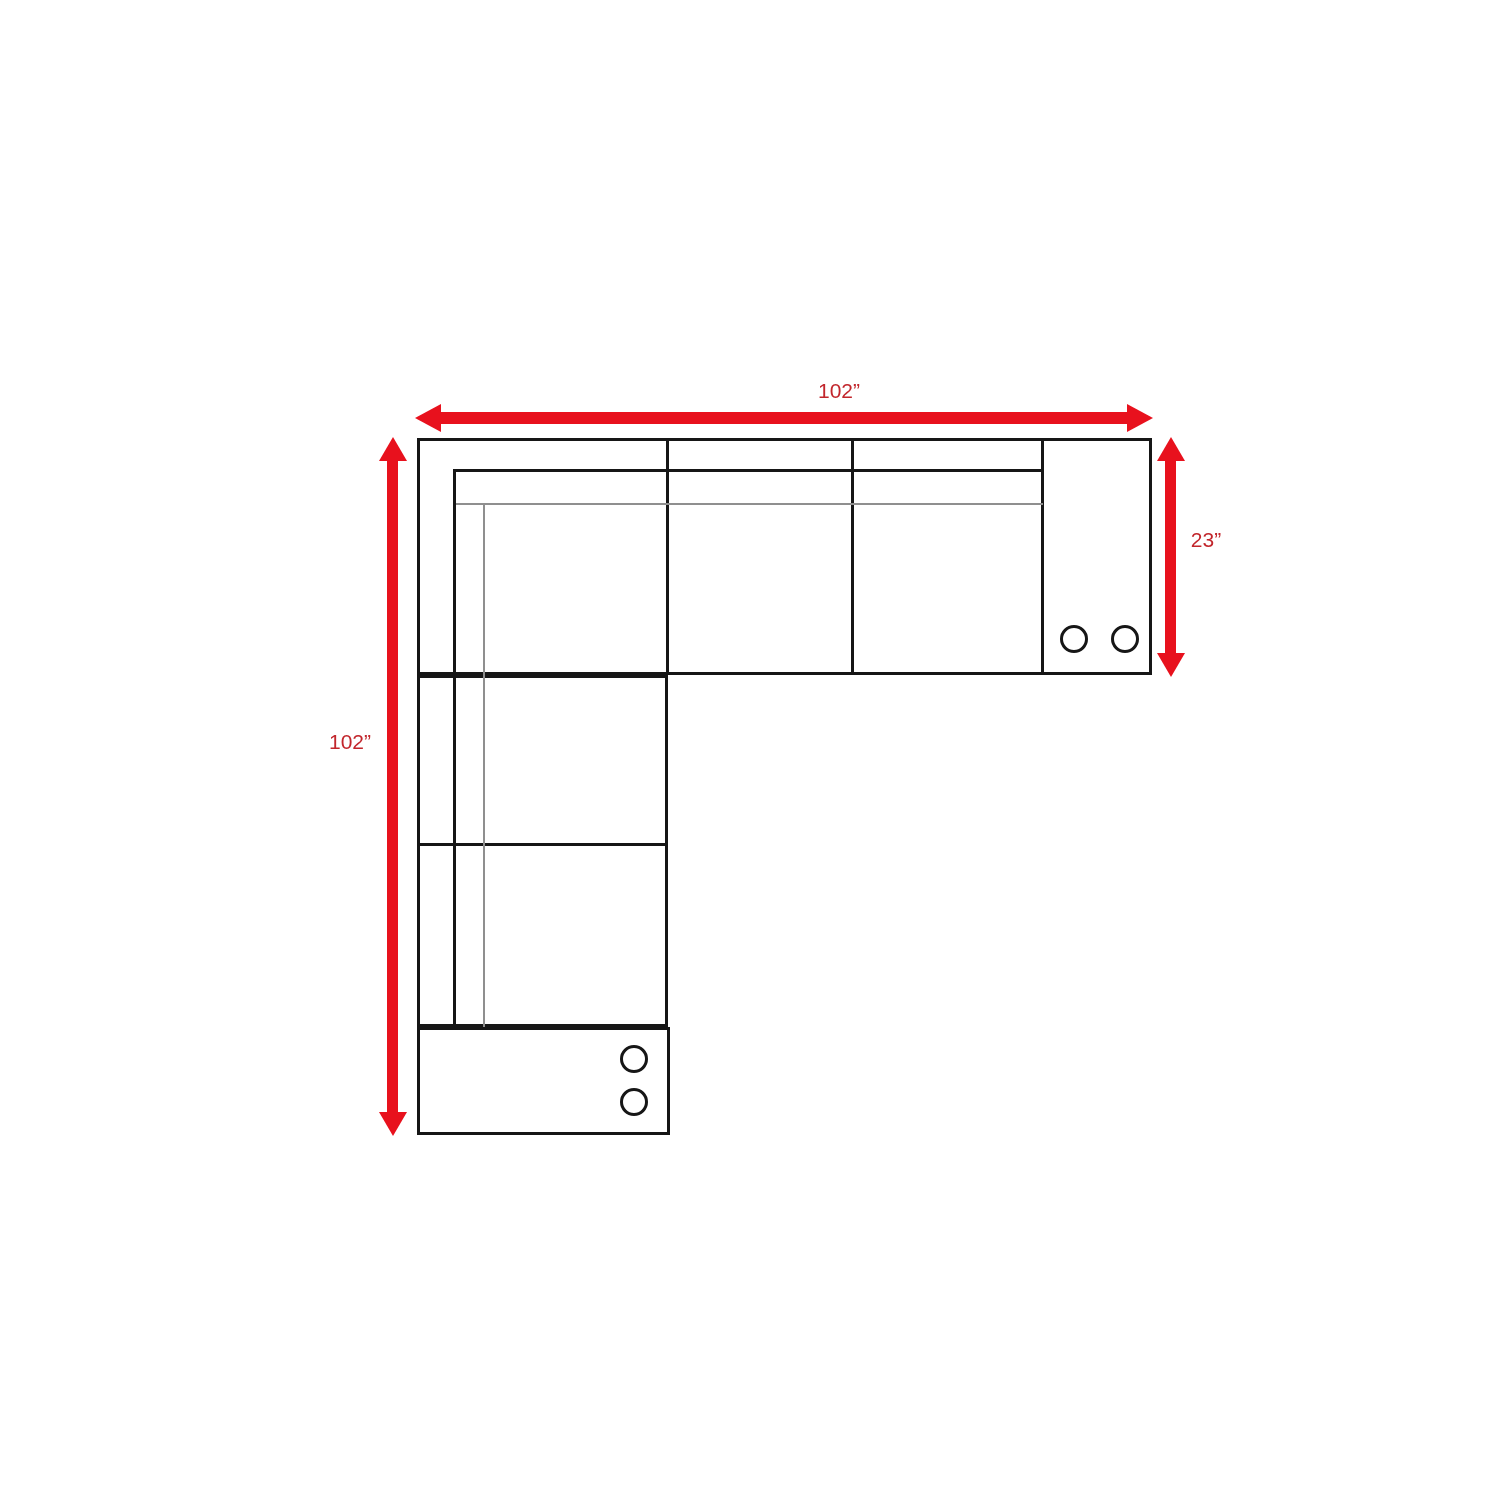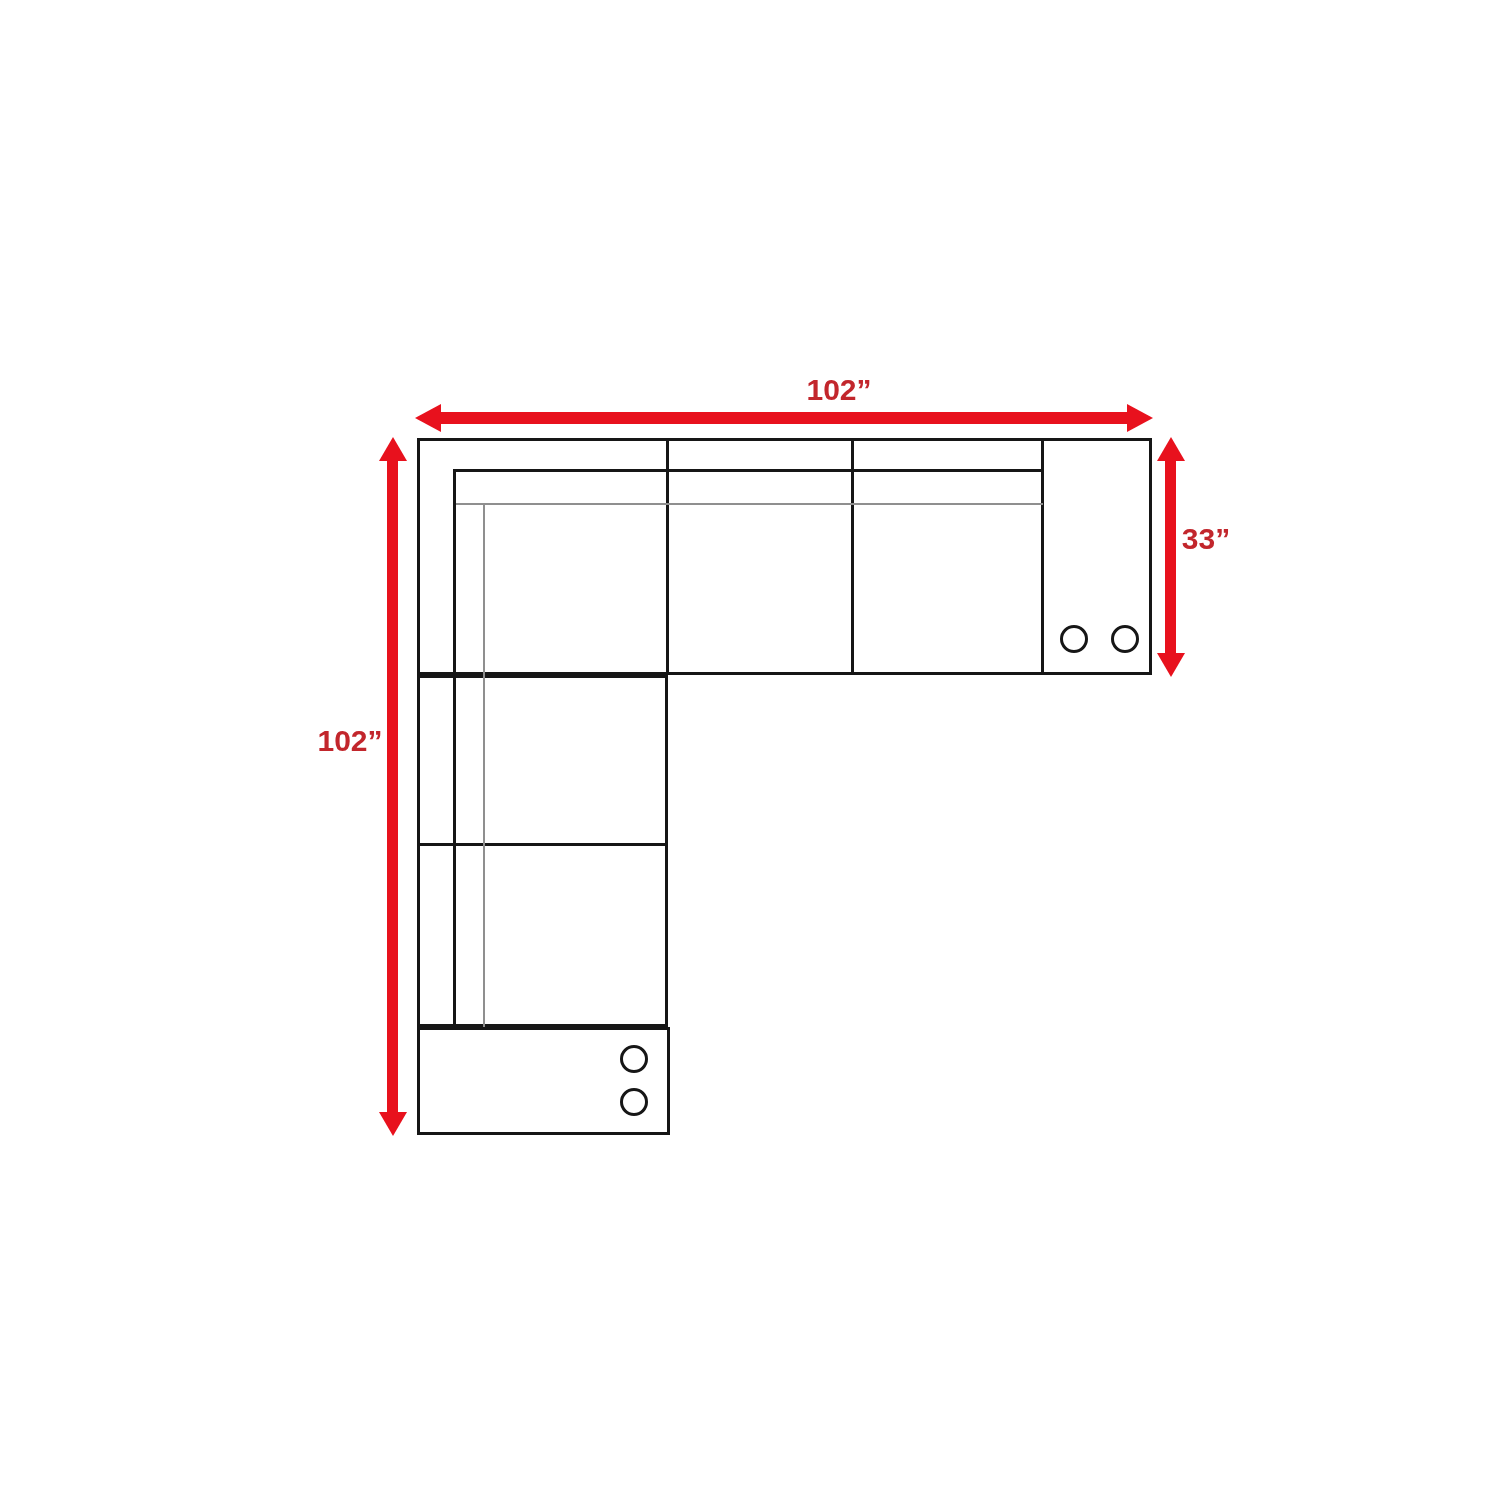--- a/index.html
+++ b/index.html
@@ -83,21 +83,21 @@
   .arrow-v .head-down{
     left:0;bottom:0;
     border-left:14px solid transparent;border-right:14px solid transparent;
     border-top:24px solid var(--arrow-red);
   }
 
   
   .dim-label{
     position:absolute;
     transform:translate(-50%,-50%);
-    font-weight:bold;font-size:30px;line-height:1;
+    font-weight:normal;font-size:21px;line-height:1;
     color:var(--label-red);
     white-space:nowrap;
   }
   .label-top{left:839px;top:390px;}
   .label-left{left:350px;top:741px;}
   .label-right{left:1206px;top:539px;}
 </style>
 </head>
 <body>
 
@@ -115,21 +115,21 @@
     <div class="shaft"></div>
     <div class="head head-down"></div>
   </div>
   <div class="dim-label label-left">102”</div>
 
   <div class="arrow arrow-v arrow-right">
     <div class="head head-up"></div>
     <div class="shaft"></div>
     <div class="head head-down"></div>
   </div>
-  <div class="dim-label label-right">33”</div>
+  <div class="dim-label label-right">23”</div>
 
   <div class="outline sofa-top-row"></div>
   <div class="outline sofa-left-col"></div>
   <div class="outline sofa-bottom-console"></div>
 
   <div class="line divider-v1"></div>
   <div class="line divider-v2"></div>
   <div class="line divider-v3"></div>
   <div class="line divider-h1"></div>
 

